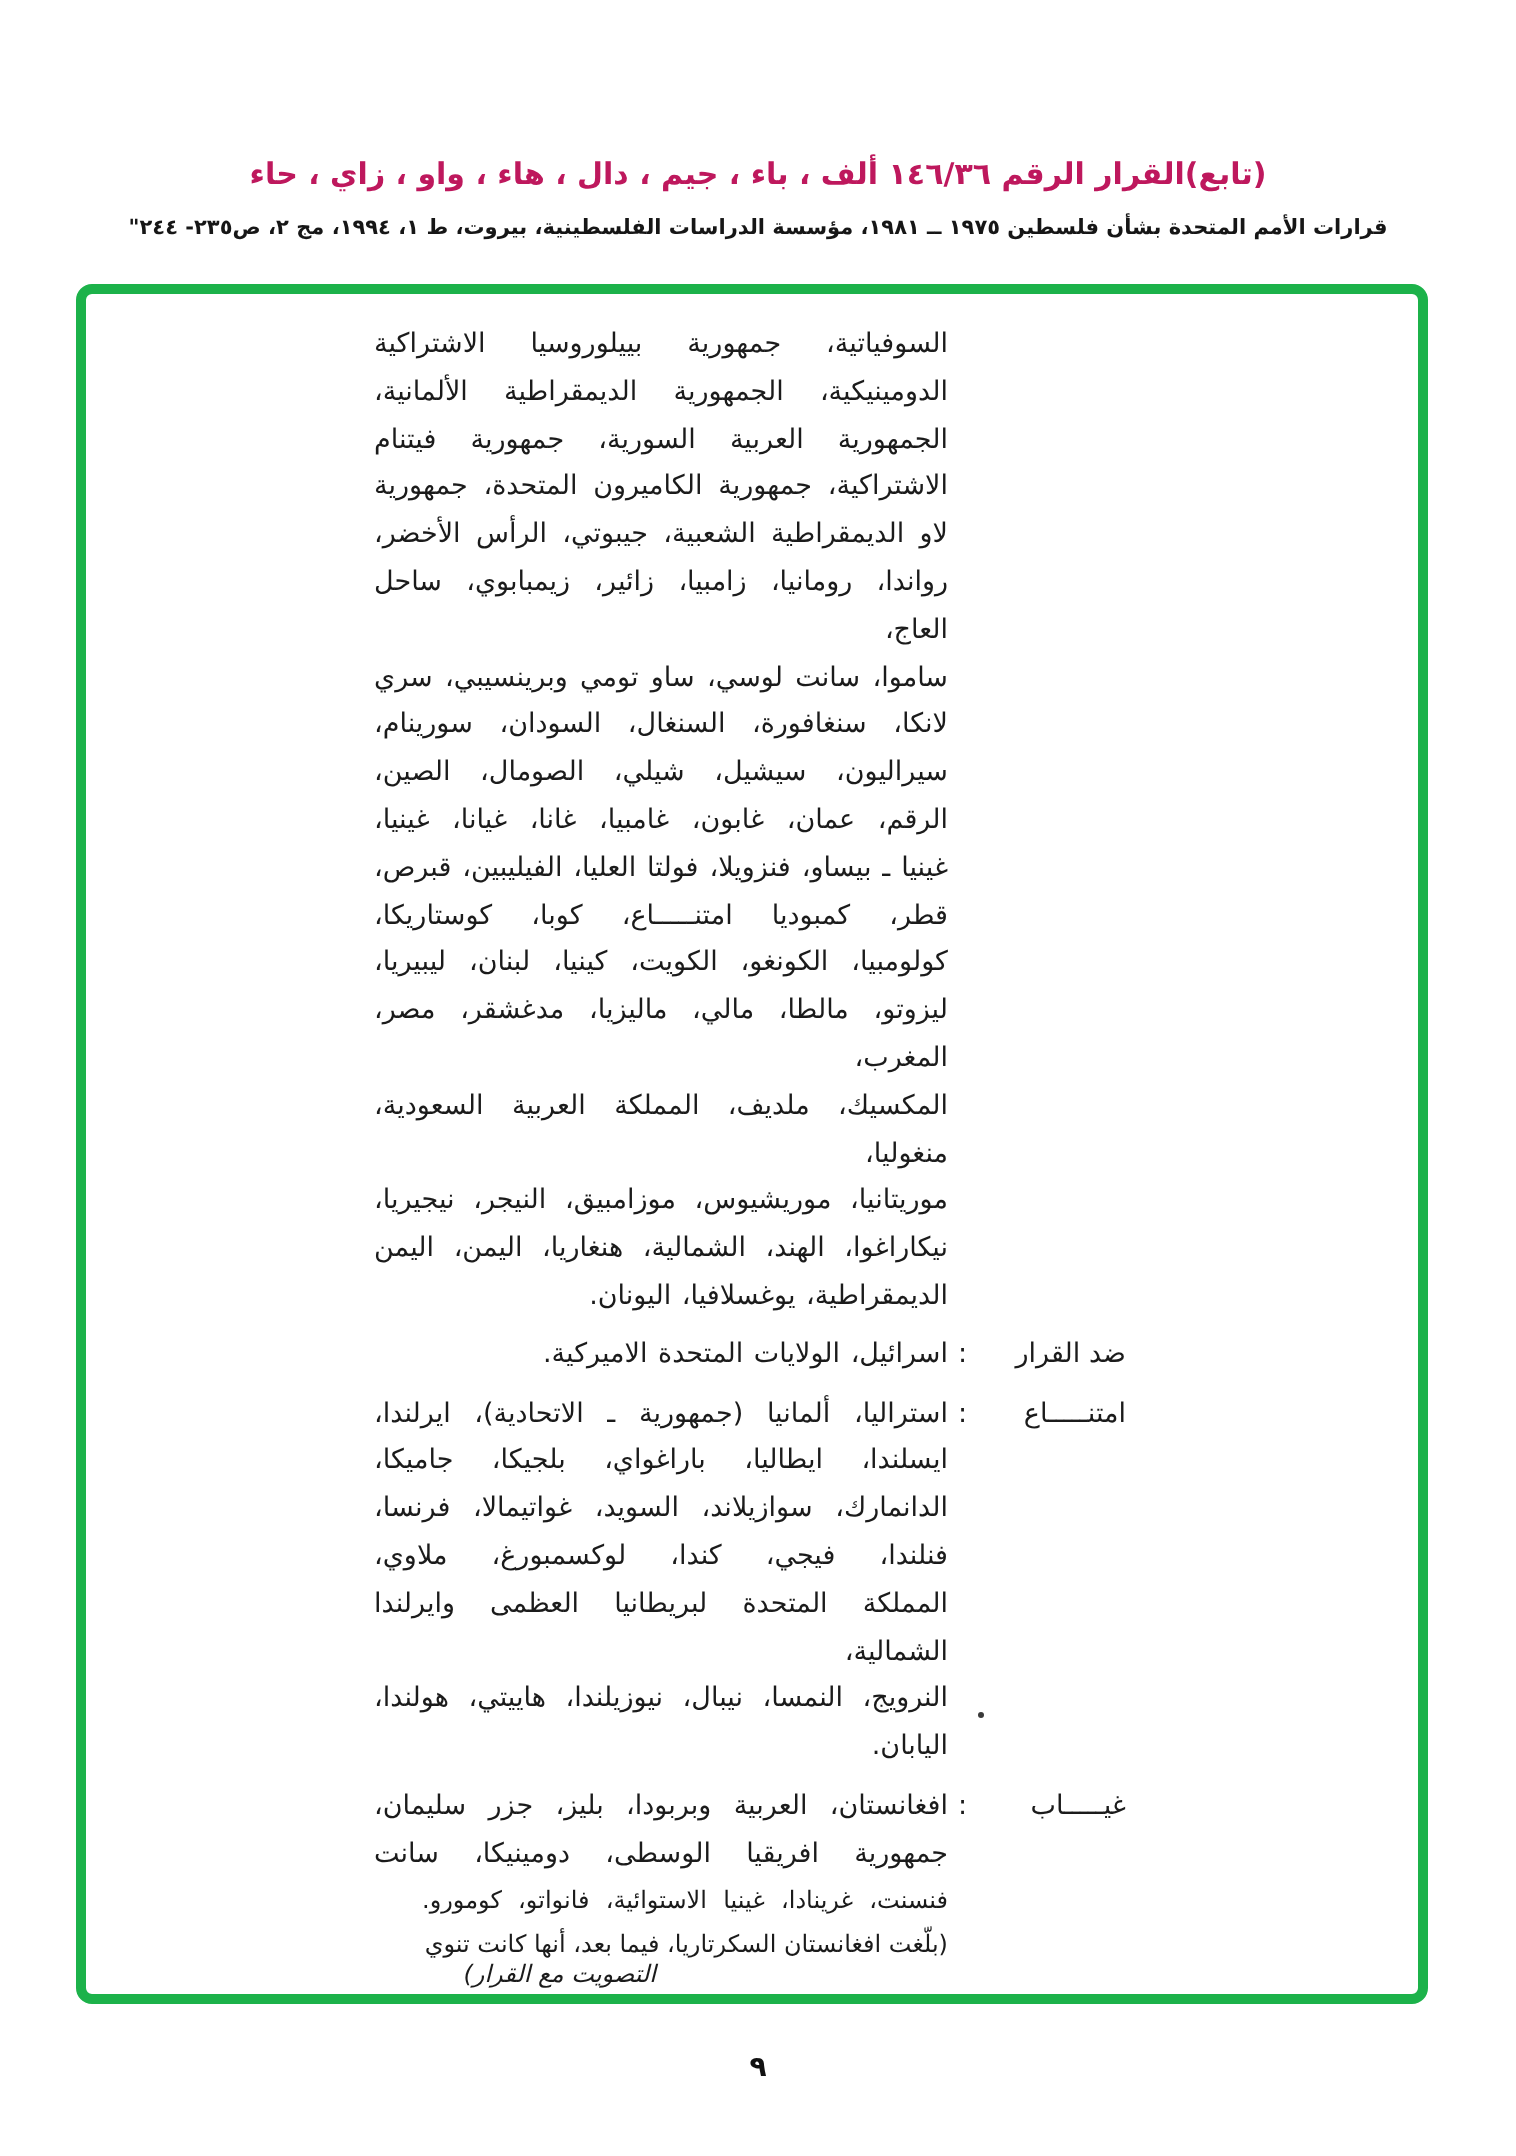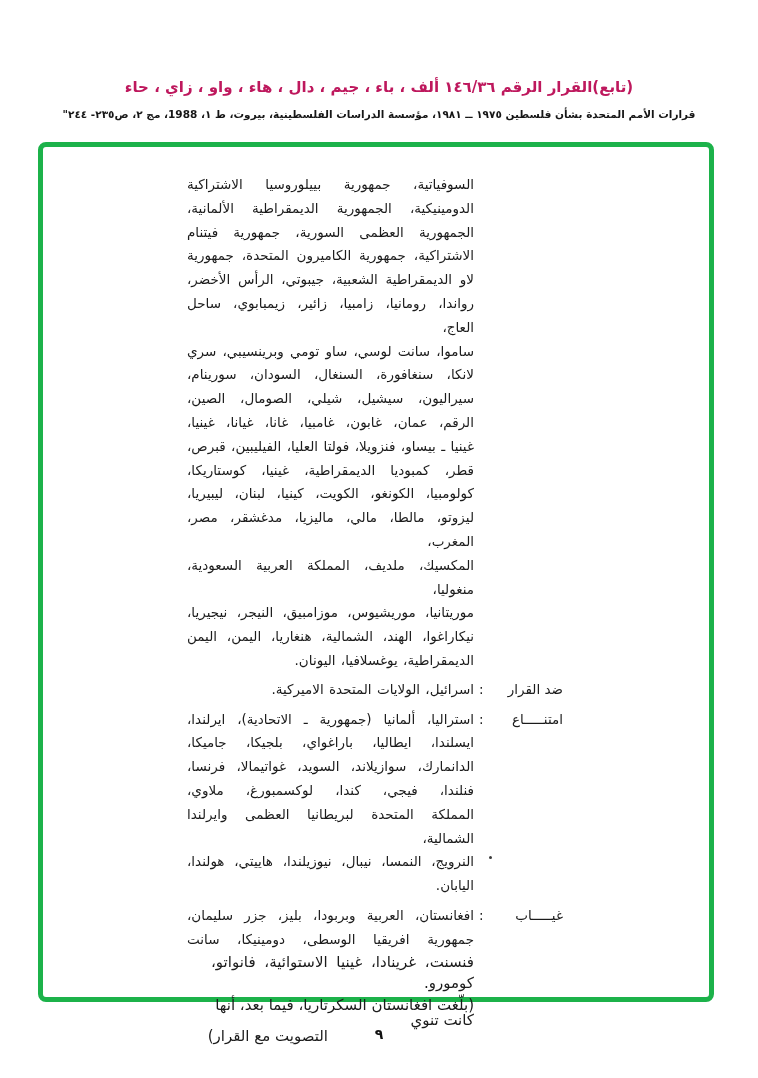--- a/index.html
+++ b/index.html
@@ -26,21 +26,21 @@
   
   .frame{
     position:absolute;left:38px;top:142px;
     width:666px;height:850px;
     border:5px solid #1cb24a;
     border-radius:8px;
     background:transparent;
   }
   
   .content{
-    position:absolute;left:187px;top:173px;width:287px;
+    position:absolute;left:187px;top:161px;width:287px;
     direction:rtl;
     font-size:13.5px;line-height:23.8px;
     color:#1b1b1b;
   }
   .line{
     text-align:justify;text-align-last:justify;
     word-spacing:1px;
   }
   .line.end{
     text-align:right;text-align-last:right;
@@ -50,64 +50,64 @@
   .sec-b{margin-top:6px;}
   .sec-c{margin-top:6px;}
   .sec-label{
     position:absolute;top:0;right:-89px;width:84px;
     display:flex;justify-content:space-between;align-items:baseline;
     direction:rtl;
     font-size:13.5px;
     white-space:nowrap;
   }
   .small-line{
-    font-size:15px;line-height:21px;margin-left:24px;
+    font-size:12px;line-height:21px;margin-left:24px;
   }
   .note{
     margin-top:4px;
-    font-size:15px;line-height:15.5px;
+    font-size:12px;line-height:15.5px;
   }
   .note .note-l1{text-align:right;text-align-last:right;}
-  .note .note-l2{text-align:left;text-align-last:right;margin-right:146px;}
+  .note .note-l2{text-align:left;text-align-last:right;margin-right:146px;font-style:italic;}
   .ink-speck{
     position:absolute;left:489px;top:856px;width:3px;height:3px;
     background:#3a3a3a;border-radius:50%;
   }
   
   .page-num{
     position:absolute;top:1026px;left:0;width:758px;
     text-align:center;font-weight:bold;font-size:14px;
     color:#111;
   }
 </style>
 </head>
 <body>
 
 <div class="hdr-title">(تابع)القرار الرقم ١٤٦/٣٦ ألف ، باء ، جيم ، دال ، هاء ، واو ، زاي ، حاء</div>
-<div class="hdr-source">قرارات الأمم المتحدة بشأن فلسطين ١٩٧٥ ــ ١٩٨١، مؤسسة الدراسات الفلسطينية، بيروت، ط ١، 1988، مج ٢، ص٢٣٥- ٢٤٤"</div>
+<div class="hdr-source">قرارات الأمم المتحدة بشأن فلسطين ١٩٧٥ ــ ١٩٨١، مؤسسة الدراسات الفلسطينية، بيروت، ط ١، ١٩٩٤، مج ٢، ص٢٣٥- ٢٤٤"</div>
 
 <div class="frame"></div>
 
 <div class="ink-speck"></div>
 
 <div class="content">
 
   <div>
     <div class="line">السوفياتية، جمهورية بييلوروسيا الاشتراكية</div>
     <div class="line">الدومينيكية، الجمهورية الديمقراطية الألمانية،</div>
-    <div class="line">الجمهورية العظمى السورية، جمهورية فيتنام</div>
+    <div class="line">الجمهورية العربية السورية، جمهورية فيتنام</div>
     <div class="line">الاشتراكية، جمهورية الكاميرون المتحدة، جمهورية</div>
     <div class="line">لاو الديمقراطية الشعبية، جيبوتي، الرأس الأخضر،</div>
     <div class="line">رواندا، رومانيا، زامبيا، زائير، زيمبابوي، ساحل العاج،</div>
     <div class="line">ساموا، سانت لوسي، ساو تومي وبرينسيبي، سري</div>
     <div class="line">لانكا، سنغافورة، السنغال، السودان، سورينام،</div>
     <div class="line">سيراليون، سيشيل، شيلي، الصومال، الصين،</div>
     <div class="line">الرقم، عمان، غابون، غامبيا، غانا، غيانا، غينيا،</div>
     <div class="line">غينيا ـ بيساو، فنزويلا، فولتا العليا، الفيليبين، قبرص،</div>
-    <div class="line">قطر، كمبوديا الديمقراطية، غينيا، كوستاريكا،</div>
+    <div class="line">قطر، كمبوديا امتنـــــاع، كوبا، كوستاريكا،</div>
     <div class="line">كولومبيا، الكونغو، الكويت، كينيا، لبنان، ليبيريا،</div>
     <div class="line">ليزوتو، مالطا، مالي، ماليزيا، مدغشقر، مصر، المغرب،</div>
     <div class="line">المكسيك، ملديف، المملكة العربية السعودية، منغوليا،</div>
     <div class="line">موريتانيا، موريشيوس، موزامبيق، النيجر، نيجيريا،</div>
     <div class="line">نيكاراغوا، الهند، الشمالية، هنغاريا، اليمن، اليمن</div>
     <div class="line end">الديمقراطية، يوغسلافيا، اليونان.</div>
   </div>
 
   <div class="section sec-a">
     <div class="sec-label">

